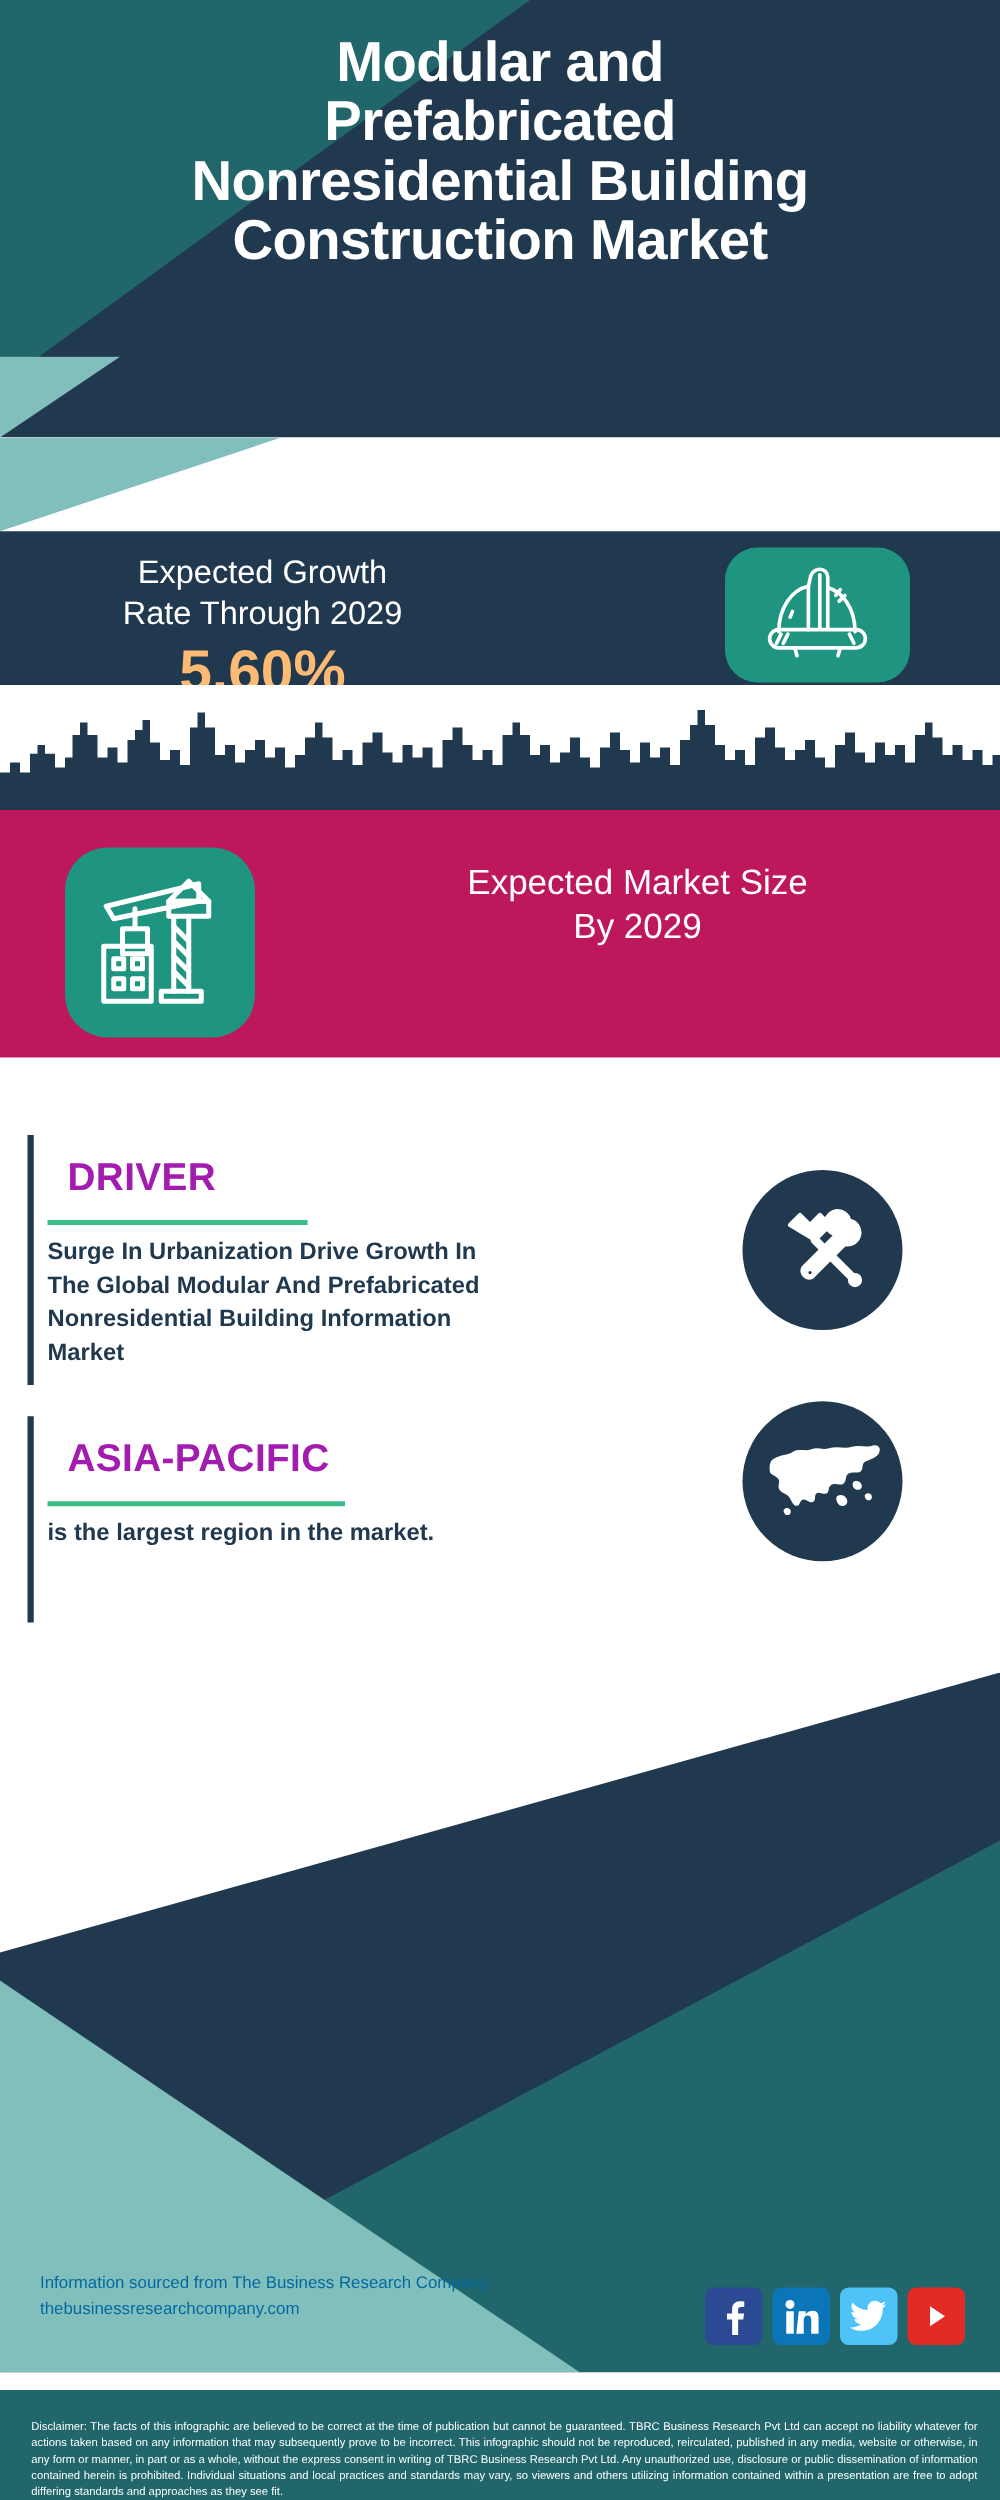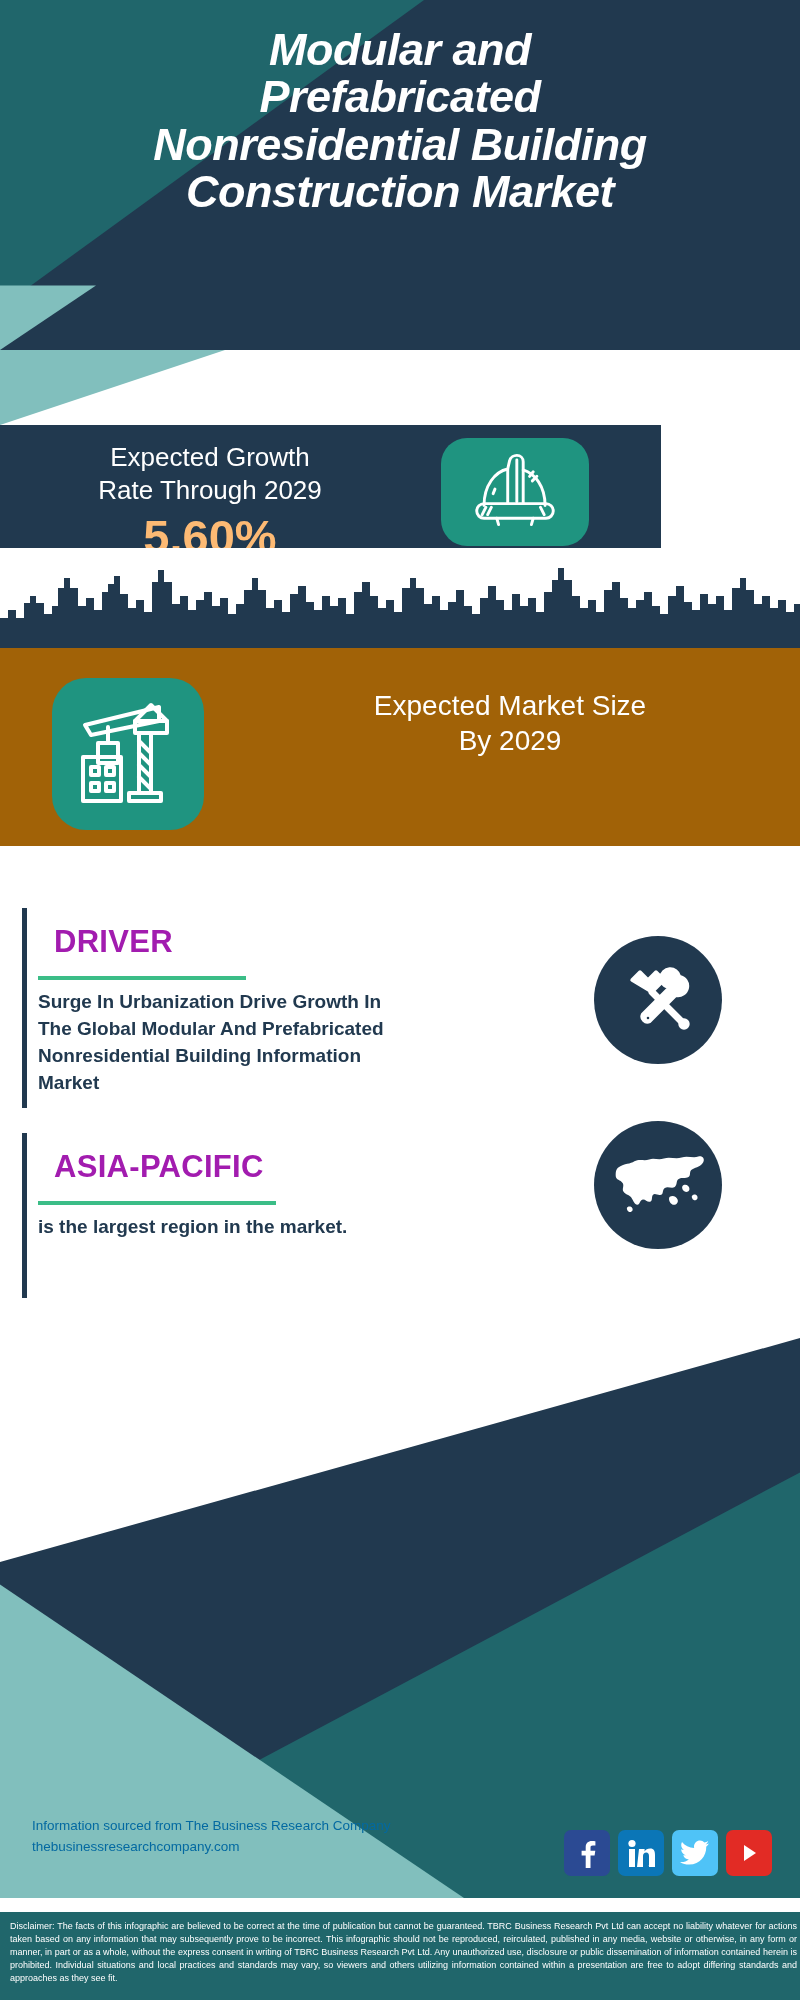--- a/index.html
+++ b/index.html
@@ -30,37 +30,36 @@
   .header-title{
     position:absolute;left:0;right:0;top:26px;
     text-align:center;
     color:#ffffff;
     font-size:45px;
     font-weight:bold;
     line-height:1.05;
     letter-spacing:-0.5px;
     z-index:5;
     padding:0 8px;
-    font-style:italic;
   }
   .header-title span{display:block;}
 
   
   .white-band{
     position:absolute;left:0;top:350px;width:800px;height:75px;background:#ffffff;
   }
   .white-band .tri{
     position:absolute;left:0;top:0;width:225px;height:75px;
     background:#81bfbd;
     clip-path:polygon(0 0, 100% 0, 0 100%);
   }
 
   
   .growth{
-    position:absolute;left:0;top:425px;width:661px;height:123px;
+    position:absolute;left:0;top:425px;width:800px;height:123px;
     background:#21394f;
   }
   .growth-text{
     position:absolute;left:40px;top:16px;width:340px;text-align:center;color:#ffffff;
   }
   .growth-label{
     font-size:26px;line-height:1.28;font-weight:normal;color:#ffffff;
   }
   .growth-value{
     margin-top:4px;
@@ -69,21 +68,21 @@
   .hat-badge{
     position:absolute;right:72px;top:13px;width:148px;height:108px;
     background:#1f9480;border-radius:26px;
     display:flex;align-items:center;justify-content:center;
   }
   .hat-badge svg{width:92px;height:82px;}
 
   
   .sky{
     position:absolute;left:0;top:548px;width:800px;height:298px;
-    background:#a16207;overflow:hidden;
+    background:#be185d;overflow:hidden;
   }
   .sky .whitestrip{
     position:absolute;left:0;top:0;width:800px;height:100px;background:#ffffff;
   }
   .sky svg.skyline{position:absolute;left:0;top:0;width:800px;height:100px;}
   .crane-badge{
     position:absolute;left:52px;top:130px;width:152px;height:152px;
     background:#1f9480;border-radius:34px;
     display:flex;align-items:center;justify-content:center;
   }
@@ -173,21 +172,21 @@
   .soc-yt{background:#e22b25;}
 
   .disc-sep{
     position:absolute;left:0;top:1906px;width:800px;height:4px;background:#ffffff;z-index:11;
   }
   .disclaimer{
     position:absolute;left:0;top:1912px;width:800px;height:88px;
     background:#20666b;z-index:11;
   }
   .disclaimer p{
-    margin:0;padding:8px 3px 0 10px;
+    margin:15px;padding:8px 3px 0 10px;
     color:#ffffff;font-size:9px;line-height:1.45;
     text-align:justify;
     font-family:"Liberation Sans","DejaVu Sans",sans-serif;
   }
 </style>
 </head>
 <body>
 
 <div class="page">
 

